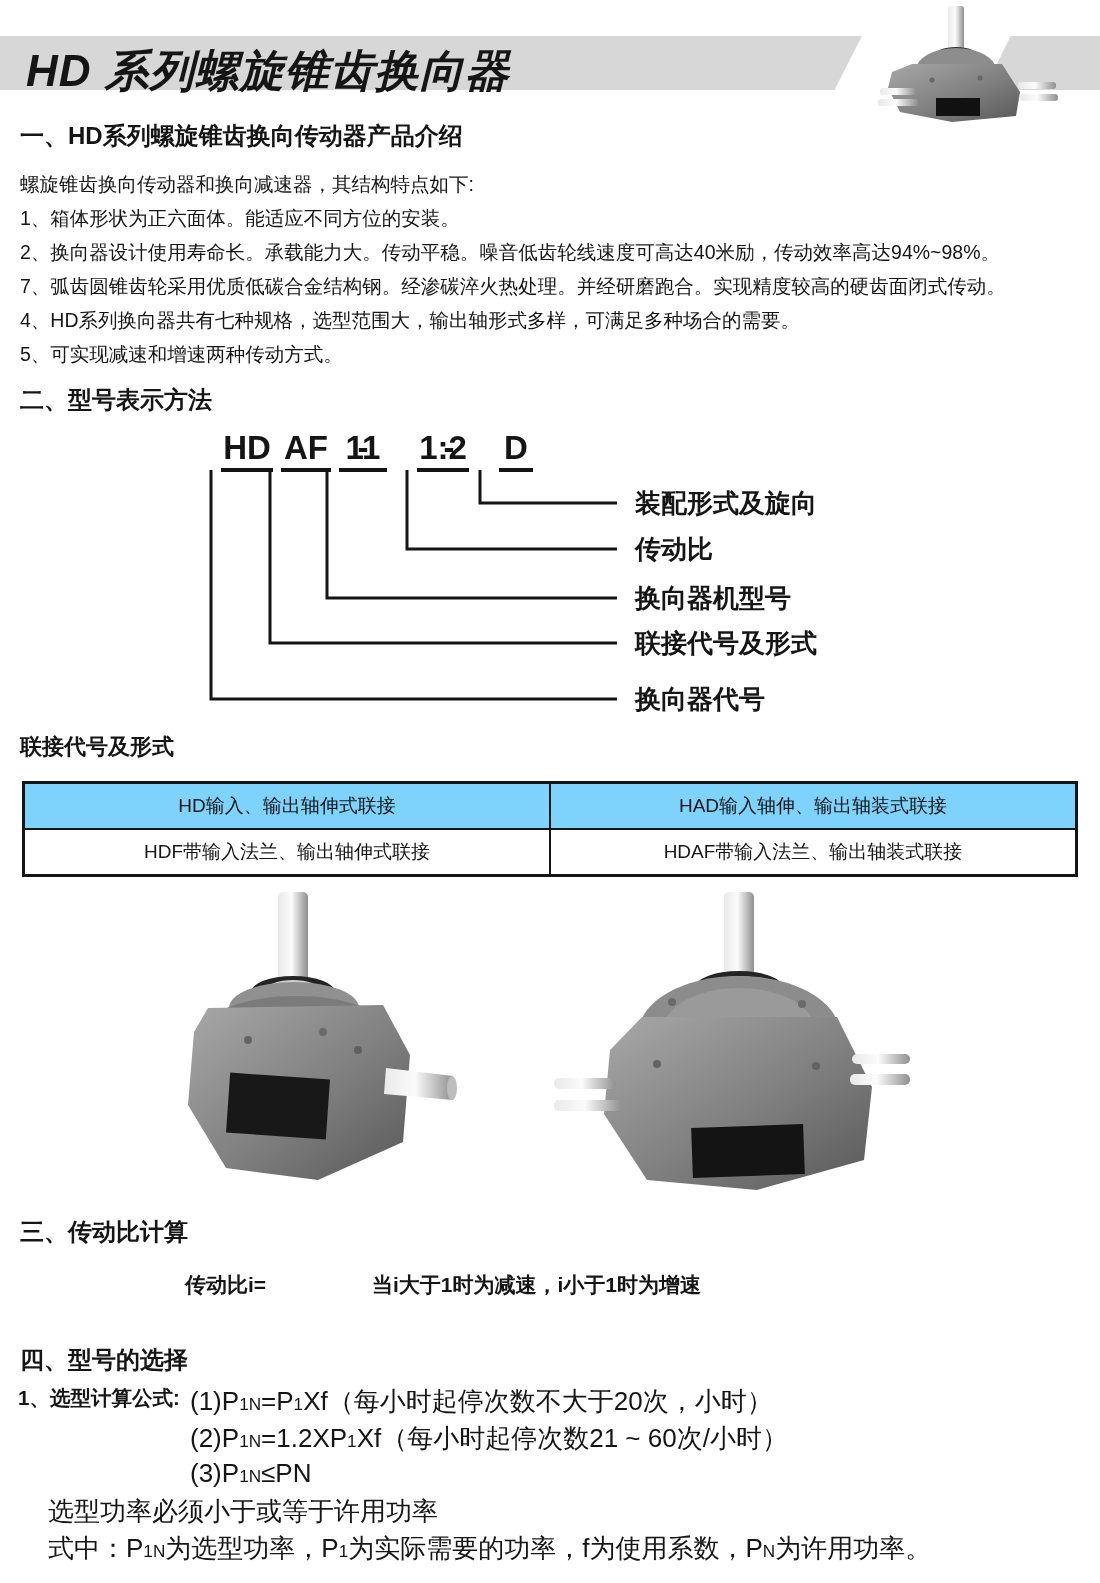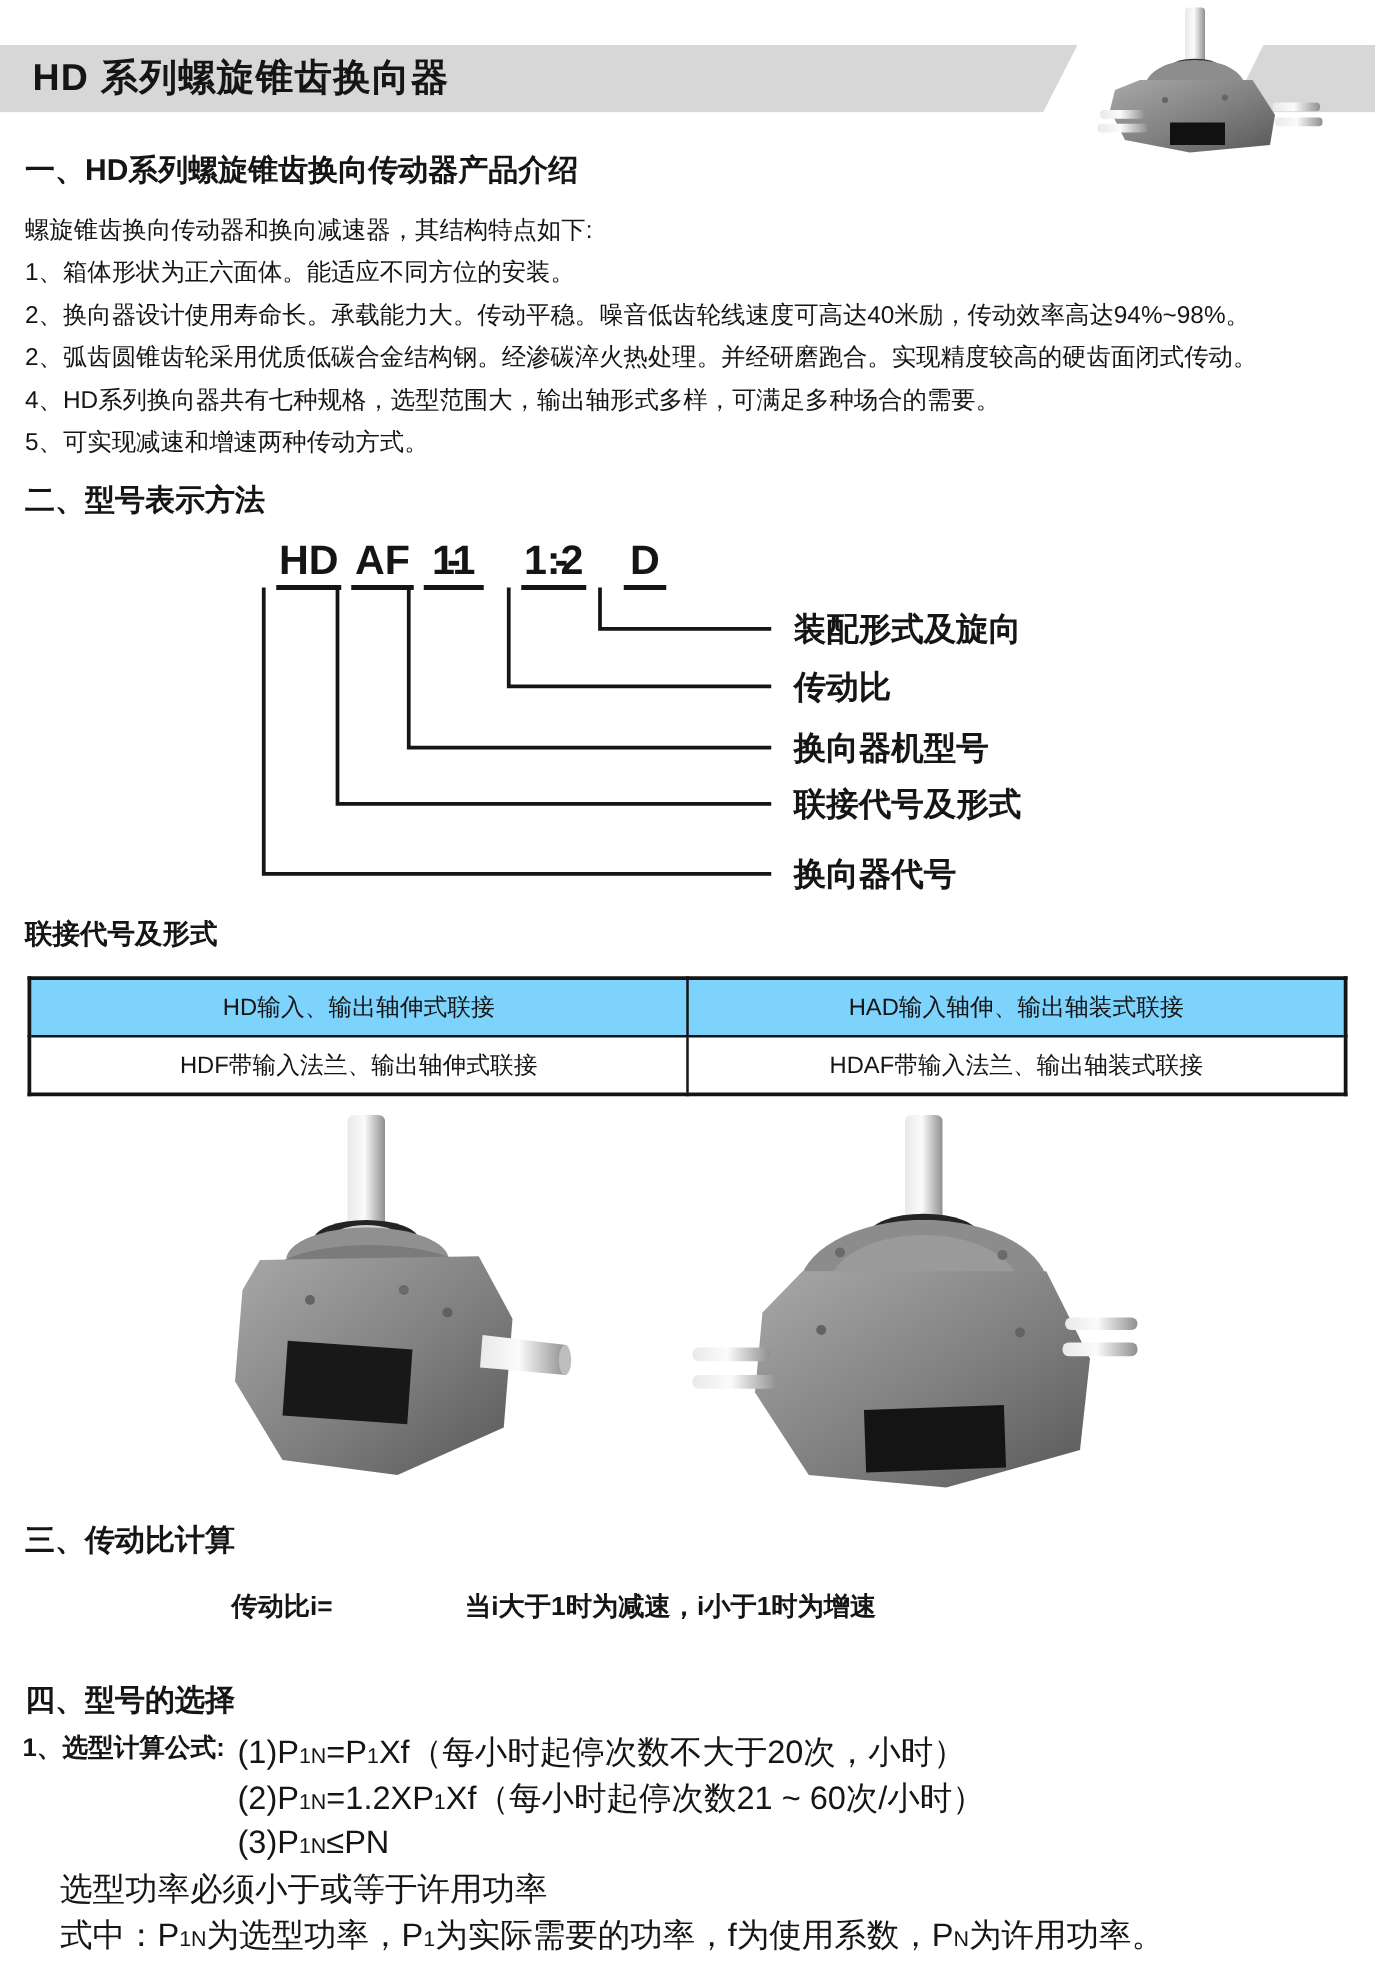--- a/index.html
+++ b/index.html
@@ -3,22 +3,22 @@
 <meta charset="utf-8">
 <style>
   html,body{margin:0;padding:0;}
   body{width:1100px;height:1583px;position:relative;overflow:hidden;background:#ffffff;
        color:#151515;font-family:"Liberation Sans",sans-serif;}
   .abs{position:absolute;}
   
   .band{position:absolute;top:36px;height:54px;background:#d7d7d7;}
   .band-left{left:0;width:862px;clip-path:polygon(0 0,100% 0,96.8% 100%,0 100%);}
   .band-right{left:984px;width:116px;clip-path:polygon(23% 0,100% 0,100% 100%,0 100%);}
-  .banner-title{position:absolute;left:26px;top:42px;margin:0;font-size:30px;font-weight:bold;
-                letter-spacing:1px;white-space:nowrap;}
+  .banner-title{position:absolute;left:26px;top:42px;margin:0;font-size:44px;font-weight:bold;
+                font-style:italic;letter-spacing:1px;white-space:nowrap;}
   
   .h-sec{position:absolute;left:20px;margin:0;font-size:24px;font-weight:bold;white-space:nowrap;}
   .h-sub{position:absolute;left:20px;margin:0;font-size:22px;font-weight:bold;white-space:nowrap;}
   
   .s1-body{position:absolute;left:20px;top:173px;width:1060px;}
   .s1-body p{margin:0 0 12px 0;font-size:19.5px;line-height:22px;font-weight:500;white-space:nowrap;}
   
   .diagram{position:absolute;left:0;top:430px;width:1100px;height:300px;}
   .mc-part,.mc-dash{position:absolute;top:0;height:38px;line-height:36px;text-align:center;
         font-size:33px;font-weight:bold;}
@@ -75,21 +75,21 @@
   <rect x="84" y="96" width="44" height="18" fill="#111111"></rect>
   <circle cx="80" cy="78" r="2.5" fill="#666"></circle>
     <circle cx="128" cy="76" r="2.5" fill="#666"></circle>
 </svg>
 
 <h2 class="h-sec" style="top:120px">一、HD系列螺旋锥齿换向传动器产品介绍</h2>
 <div class="s1-body">
   <p>螺旋锥齿换向传动器和换向减速器，其结构特点如下:</p>
   <p>1、箱体形状为正六面体。能适应不同方位的安装。</p>
   <p>2、换向器设计使用寿命长。承载能力大。传动平稳。噪音低齿轮线速度可高达40米励，传动效率高达94%~98%。</p>
-  <p>2、弧齿圆锥齿轮采用优质低碳合金结构钢。经渗碳淬火热处理。并经研磨跑合。实现精度较高的硬齿面闭式传动。</p>
+  <p>7、弧齿圆锥齿轮采用优质低碳合金结构钢。经渗碳淬火热处理。并经研磨跑合。实现精度较高的硬齿面闭式传动。</p>
   <p>4、HD系列换向器共有七种规格，选型范围大，输出轴形式多样，可满足多种场合的需要。</p>
   <p>5、可实现减速和增速两种传动方式。</p>
 </div>
 
 <h2 class="h-sec" style="top:384px">二、型号表示方法</h2>
 <div class="diagram">
   <span class="mc-part" style="left:185px;width:52px">HD</span>
   <span class="mc-part" style="left:245px;width:50px">AF</span>
   <span class="mc-part" style="left:303px;width:48px">11</span>
   <span class="mc-dash" style="left:355px;width:16px">-</span>

